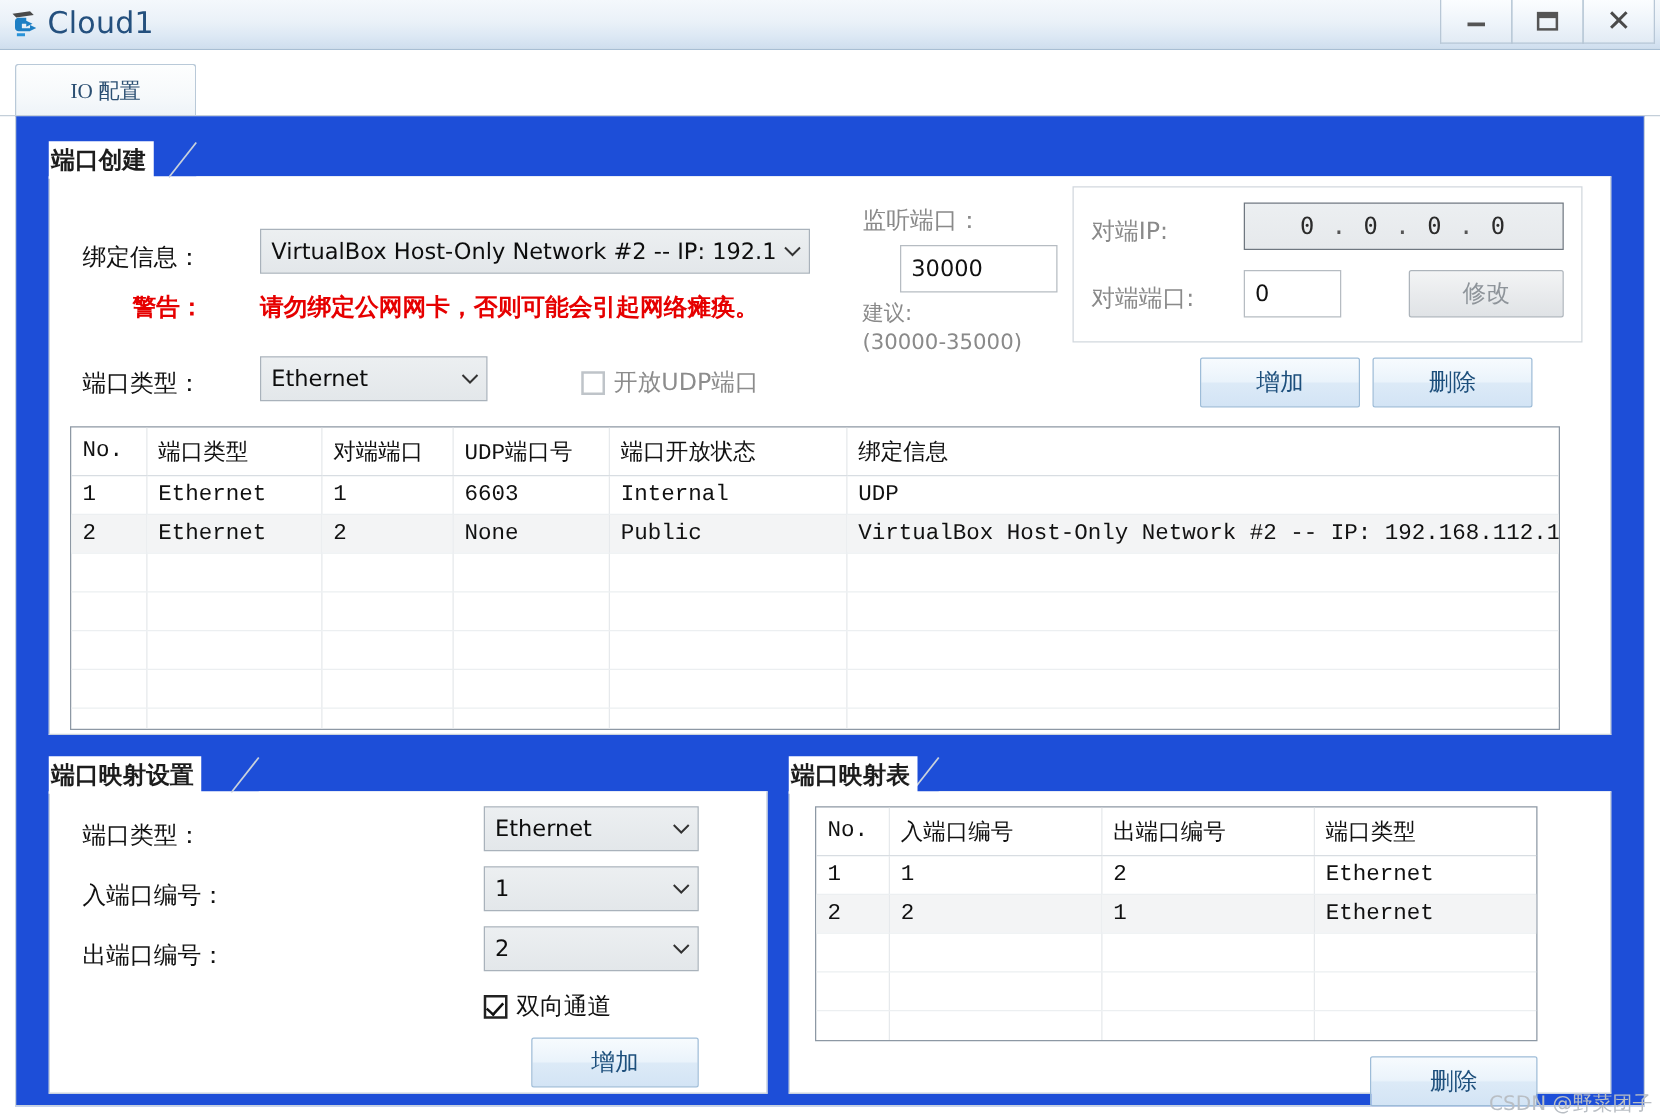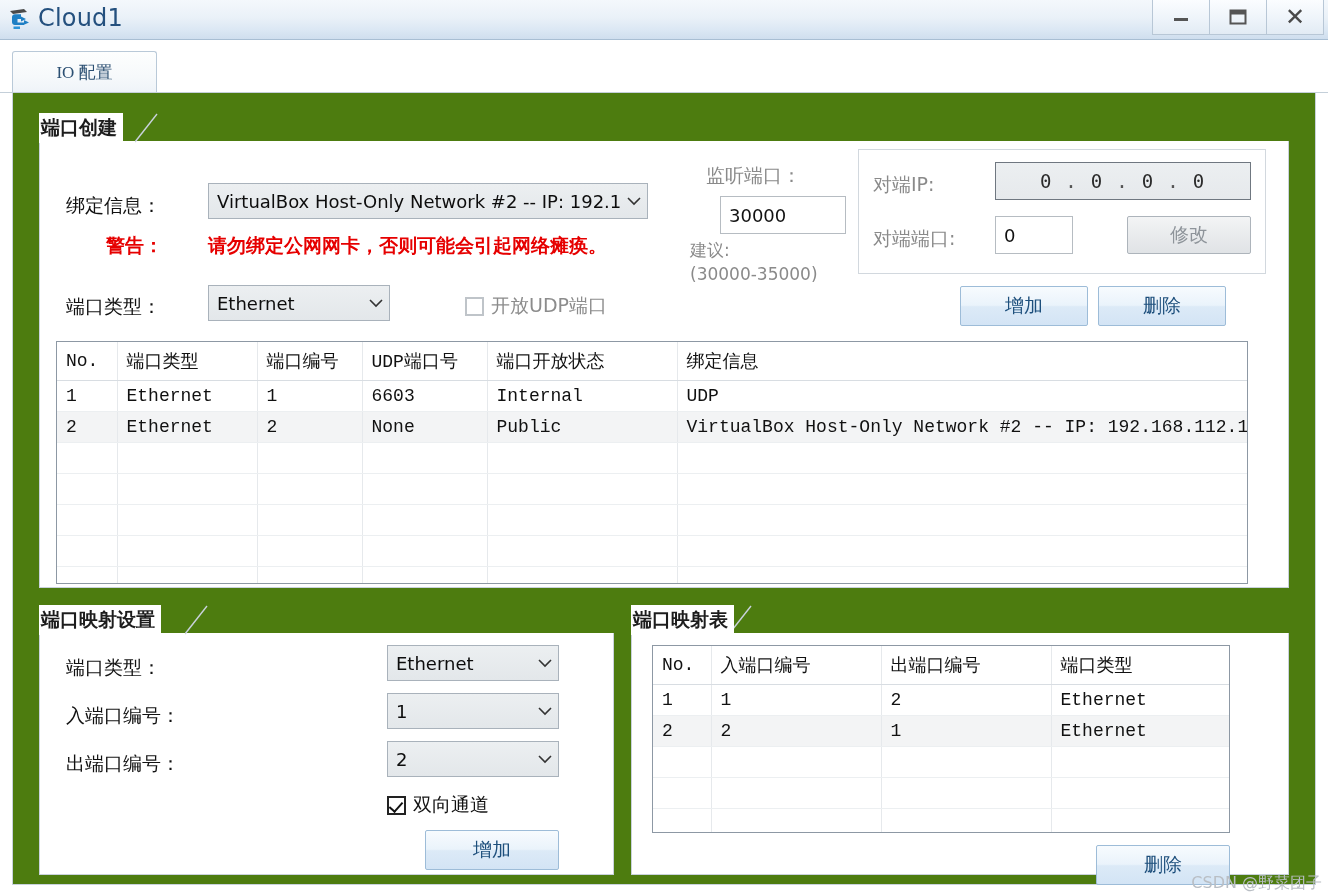--- a/index.html
+++ b/index.html
@@ -46,21 +46,21 @@
     display:flex;align-items:center;justify-content:center;
     box-sizing:border-box;
     font-family:Liberation Serif, serif;
   }
   .tab span{font-size:17px;color:#2b4f72;}
   .tabline{position:absolute;left:0;top:92px;width:1328px;height:1px;background:#c4cfd9;}
 
   
   .outer{
     position:absolute;left:12px;top:93px;width:1304px;height:792px;
-    border:1px solid #c8d2dc;border-top:none;background:#4d7c0f;box-sizing:border-box;
+    border:1px solid #c8d2dc;border-top:none;background:#1d4ed8;box-sizing:border-box;
   }
 
   
   .gb{position:absolute;box-sizing:border-box;}
   .gb .gb-cap{
     position:absolute;left:0;top:0;height:30px;
     display:flex;align-items:center;
     font-size:19px;font-weight:bold;color:#1d1d1d;
     padding-right:6px;white-space:nowrap;z-index:3;background:#fff;
   }
@@ -236,21 +236,21 @@
                 <path d="M2 2 L8 8 L14 2" stroke="#333" stroke-width="1.6" fill="none"></path>
               </svg>
           </span>
         </div>
 
         <div class="chk" style="left:425px;top:152px;">
           <span class="box off"></span>
           <span class="ctext gray">开放UDP端口</span>
         </div>
 
-        <div class="lbl gray" style="left:650px;top:22px;margin-left:16px;">监听端口：</div>
+        <div class="lbl gray" style="left:650px;top:22px;">监听端口：</div>
         <div class="tbox" style="left:680px;top:55px;width:126px;height:38px;text-align:right;">
           <span>30000</span>
         </div>
         <div class="lbl gray small" style="left:650px;top:98px;">建议:</div>
         <div class="lbl gray small" style="left:650px;top:123px;">(30000-35000)</div>
 
         <div style="position:absolute;left:818px;top:8px;width:408px;height:125px;border:1px solid #d2d8de;box-sizing:border-box;">
           <div class="lbl gray" style="left:14px;top:22px;">对端IP:</div>
           <div class="ipbox" style="left:136px;top:12px;width:256px;height:38px;">
             <span class="seg">0</span>
@@ -285,21 +285,21 @@
                 <col style="width:140px">
                 <col style="width:105px">
               <col style="width:125px">
                 <col style="width:190px">
                 <col style="width:570px">
             </colgroup>
             <thead>
               <tr>
                 <th>No.</th>
                 <th>端口类型</th>
-                <th>端口编号</th>
+                <th>对端端口</th>
                 <th>UDP端口号</th>
                 <th>端口开放状态</th>
                 <th>绑定信息</th>
               </tr>
             </thead>
             <tbody>
               <tr>
                 <td>1</td>
                 <td>Ethernet</td>
                 <td>1</td>

